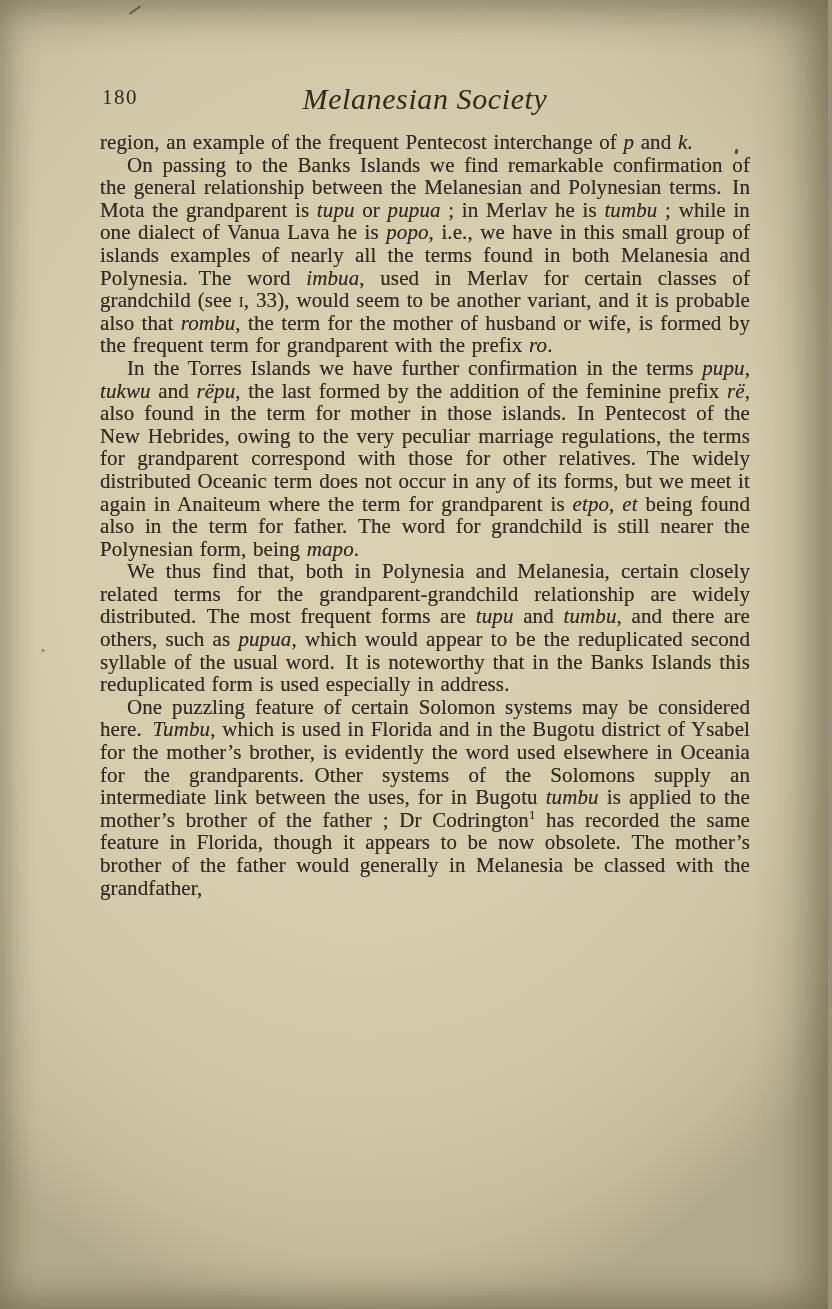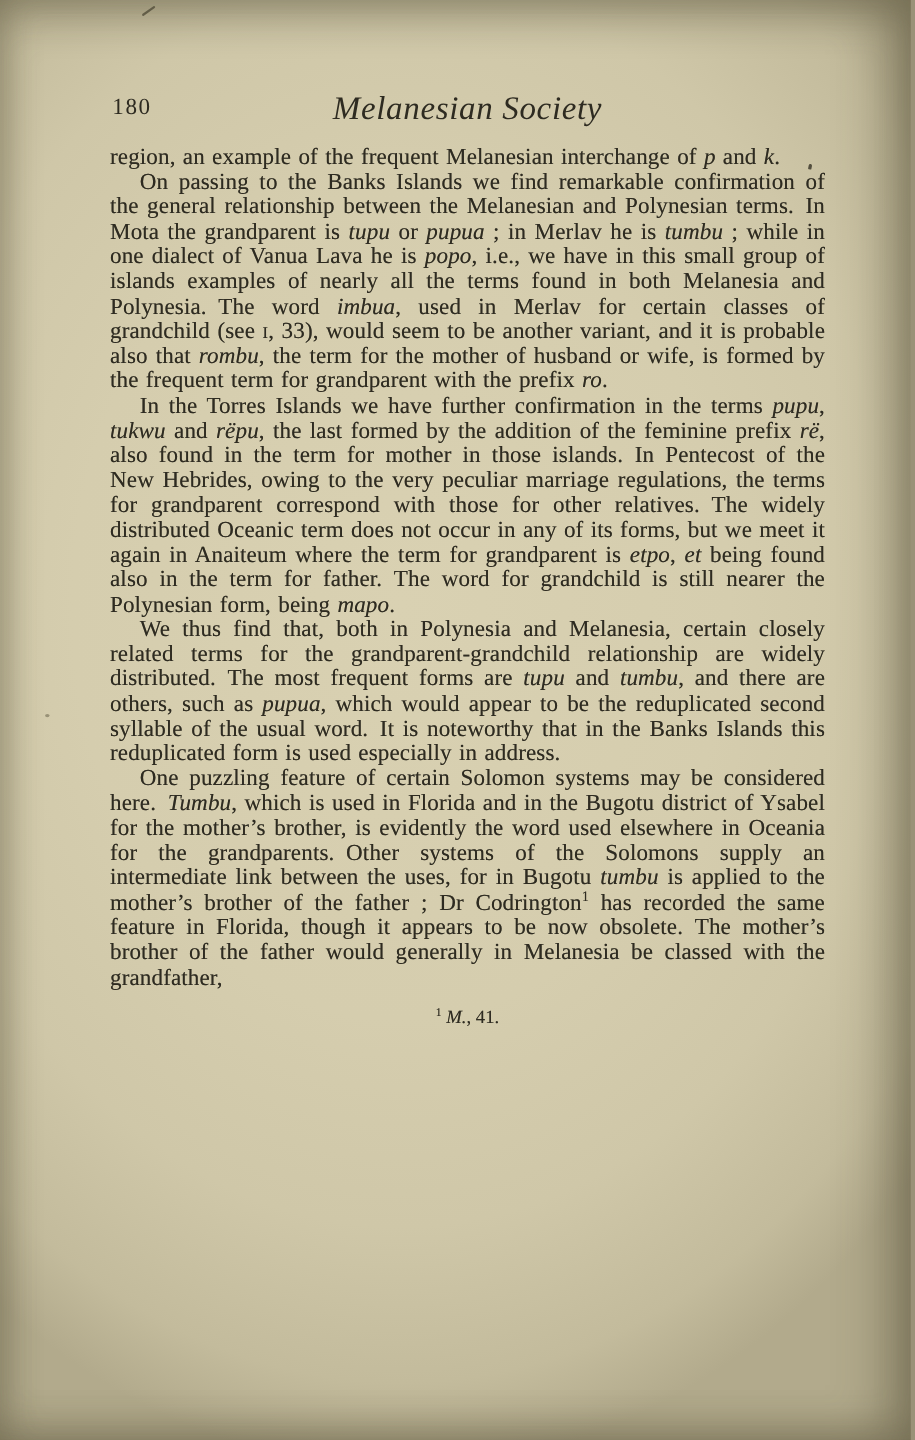--- a/index.html
+++ b/index.html
@@ -125,23 +125,22 @@
   <div class="scan-speck-b"></div>
 
   <div class="text-block">
 
     <div class="header">
       <span class="pagenum">180</span>
       <span class="running-title">Melanesian Society</span>
     </div>
 
     <div class="body-text">
-        <p><span>region, an example of the frequent Melanesian interchange of </span><i>p</i><span> and </span><i>k</i><span>.</span></p>
+        <p><span>region, an example of the frequent Pentecost interchange of </span><i>p</i><span> and </span><i>k</i><span>.</span></p>
         <p class="indent"><span>On passing to the Banks Islands we find remarkable confirmation of the general relationship between the Melanesian and Polynesian terms. In Mota the grandparent is </span><i>tupu</i><span> or </span><i>pupua</i><span> ; in Merlav he is </span><i>tumbu</i><span> ; while in one dialect of Vanua Lava he is </span><i>popo</i><span>, i.e., we have in this small group of islands examples of nearly all the terms found in both Melanesia and Polynesia. The word </span><i>imbua</i><span>, used in Merlav for certain classes of grandchild (see </span><span class="sc">i</span><span>, 33), would seem to be another variant, and it is probable also that </span><i>rombu</i><span>, the term for the mother of husband or wife, is formed by the frequent term for grandparent with the prefix </span><i>ro</i><span>.</span></p>
         <p class="indent"><span>In the Torres Islands we have further confirmation in the terms </span><i>pupu</i><span>, </span><i>tukwu</i><span> and </span><i>rëpu</i><span>, the last formed by the addition of the feminine prefix </span><i>rë</i><span>, also found in the term for mother in those islands. In Pentecost of the New Hebrides, owing to the very peculiar marriage regulations, the terms for grandparent correspond with those for other relatives. The widely distributed Oceanic term does not occur in any of its forms, but we meet it again in Anaiteum where the term for grandparent is </span><i>etpo</i><span>, </span><i>et</i><span> being found also in the term for father. The word for grandchild is still nearer the Polynesian form, being </span><i>mapo</i><span>.</span></p>
         <p class="indent"><span>We thus find that, both in Polynesia and Melanesia, certain closely related terms for the grandparent-grandchild relationship are widely distributed. The most frequent forms are </span><i>tupu</i><span> and </span><i>tumbu</i><span>, and there are others, such as </span><i>pupua</i><span>, which would appear to be the reduplicated second syllable of the usual word. It is noteworthy that in the Banks Islands this reduplicated form is used especially in address.</span></p>
         <p class="indent"><span>One puzzling feature of certain Solomon systems may be considered here. </span><i>Tumbu</i><span>, which is used in Florida and in the Bugotu district of Ysabel for the mother’s brother, is evidently the word used elsewhere in Oceania for the grandparents. Other systems of the Solomons supply an intermediate link between the uses, for in Bugotu </span><i>tumbu</i><span> is applied to the mother’s brother of the father ; Dr Codrington</span><sup>1</sup><span> has recorded the same feature in Florida, though it appears to be now obsolete. The mother’s brother of the father would generally in Melanesia be classed with the grandfather,</span></p>
       </div>
 
-    <div class="footnote"><sup>1</sup><span> </span><i>M.</i><span>, 41.</span></div>
 
   </div>
 </div>
 
 </body></html>

